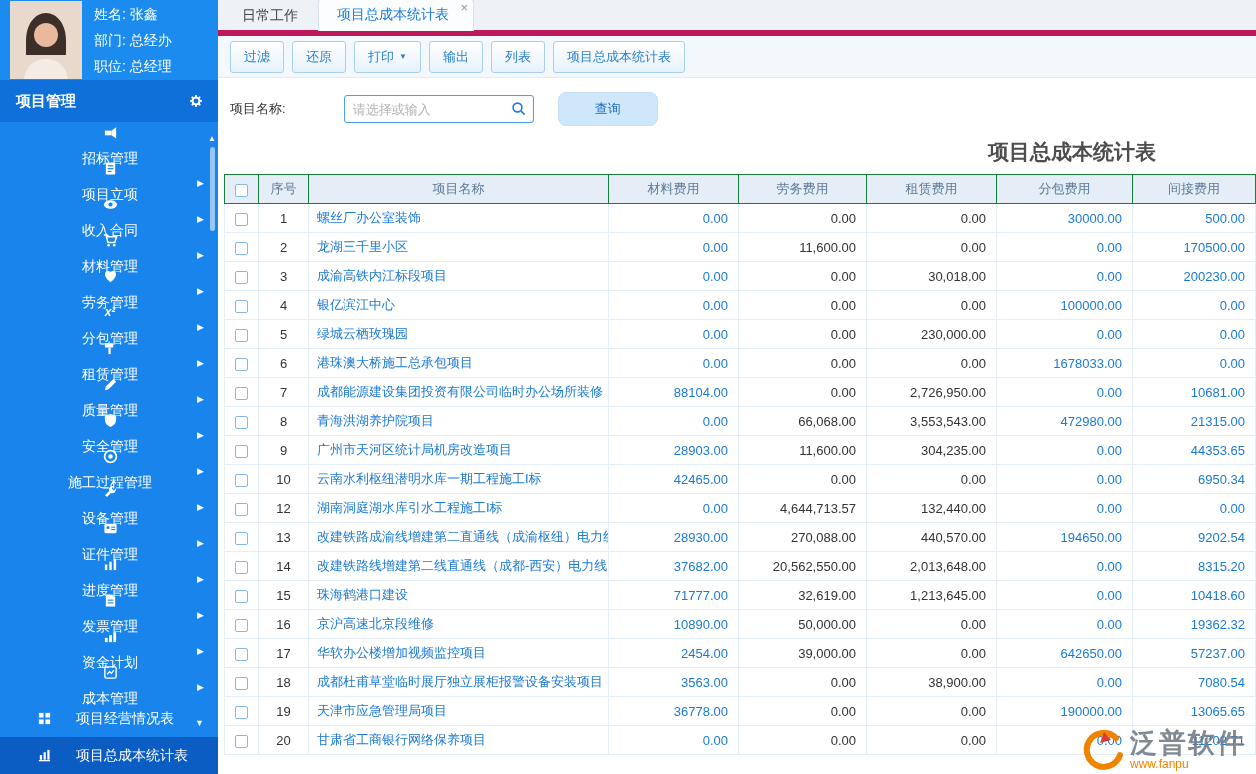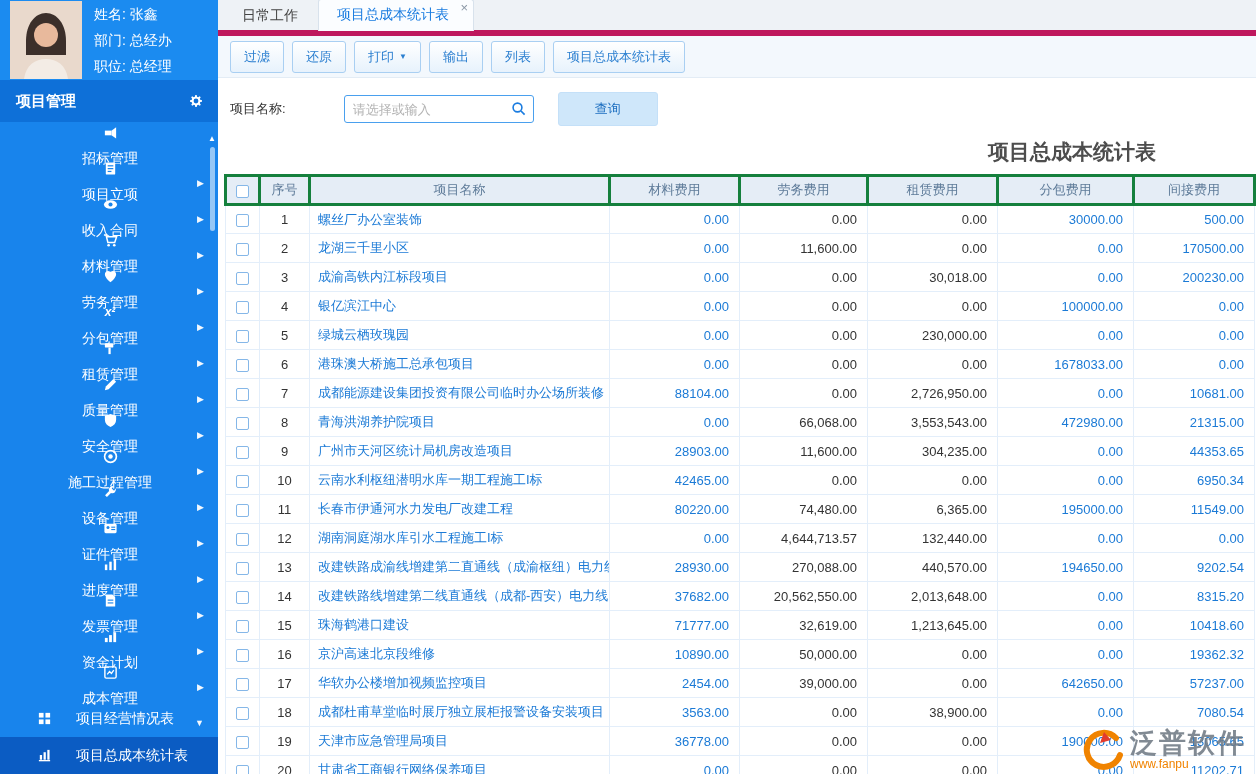--- a/index.html
+++ b/index.html
@@ -37,27 +37,27 @@
   .toolbar { height:42px; flex:none; background:#f3f8fd; display:flex; align-items:center; gap:8px; padding:0 12px; border-bottom:1px solid #e3ecf5; }
   .tbtn { border:1px solid #a9cff2; background:linear-gradient(#ffffff,#e7f2fc); color:#2b7fd0; font-size:13px; padding:6px 13px; border-radius:3px; cursor:pointer; font-family:inherit; display:flex; align-items:center; gap:5px; }
   .tbtn .caret { font-size:8px; }
 
   .filter-row { flex:none; display:flex; align-items:center; gap:10px; padding:14px 12px 10px; background:#fff; }
   .filter-label { font-size:13px; color:#333; }
   .input-wrap { position:relative;padding-left:48px; }
   .search-input { width:190px; height:28px; border:1px solid #4aa0ee; border-radius:3px; padding:0 28px 0 8px; font-size:13px; color:#333; outline:none; font-family:inherit; }
   .search-input::placeholder { color:#b3b3b3; }
   .mag { position:absolute; right:7px; top:6px; width:16px; height:16px; cursor:pointer; }
-  .query-btn { margin-left:14px; background:#cfe7fa; border:1px solid #c4e0f8; color:#1d6fc0; font-size:13px; padding:7px 36px; border-radius:3px; cursor:pointer; font-family:inherit; }
+  .query-btn { margin-left:14px; background:#cfe7fa; border:1px solid #c4e0f8; color:#1d6fc0; font-size:13px; padding:7px 36px; border-radius:8px; cursor:pointer; font-family:inherit; }
 
   .table-title { flex:none; text-align:right; padding:2px 100px 8px 0; font-size:21px; font-weight:bold; color:#4d4d4d; }
 
   .table-wrap { flex:1; overflow:hidden; padding-left:6px; }
   table { width:100%; border-collapse:collapse; table-layout:fixed; font-size:13px; }
-  th { background:#e5edf6; color:#5e7b99; font-weight:normal; height:29px; border:3px solid #15803d; text-align:center; }
+  th { background:#e5edf6; color:#5e7b99; font-weight:normal; height:29px; border:1px solid #15803d; text-align:center; }
   td { height:29px; border:1px solid #e3eefa; color:#333; }
   td.cell-center { text-align:center; }
   td.cell-name { text-align:left; padding-left:8px; white-space:nowrap; overflow:hidden; }
   .name-link { color:#1b7ad6; cursor:pointer; }
   td.num { text-align:right; padding-right:10px; white-space:nowrap; }
   td.num.link { color:#1b7ad6; cursor:pointer; }
   .checkbox { width:13px; height:13px; border:1px solid #85b7e8; border-radius:2px; background:#fff; display:inline-block; vertical-align:middle; cursor:pointer; }
 
   .watermark { position:absolute; right:10px; bottom:2px; display:flex; align-items:center; gap:6px; pointer-events:none; }
   .wm-logo svg { width:44px; height:44px; display:block; }
@@ -455,30 +455,20 @@
               <td class="cell-center">10</td>
               <td class="cell-name"><span class="name-link">云南水利枢纽潜明水库一期工程施工I标</span></td>
               <td class="num link">42465.00</td>
               <td class="num">0.00</td>
               <td class="num">0.00</td>
               <td class="num link">0.00</td>
               <td class="num link">6950.34</td>
             </tr>
             <tr>
               <td class="cell-center"><span class="checkbox"></span></td>
-              <td class="cell-center">11</td>
-              <td class="cell-name"><span class="name-link">长春市伊通河水力发电厂改建工程</span></td>
-              <td class="num link">80220.00</td>
-              <td class="num">74,480.00</td>
-              <td class="num">6,365.00</td>
-              <td class="num link">195000.00</td>
-              <td class="num link">11549.00</td>
-            </tr>
-            <tr>
-              <td class="cell-center"><span class="checkbox"></span></td>
               <td class="cell-center">12</td>
               <td class="cell-name"><span class="name-link">湖南洞庭湖水库引水工程施工I标</span></td>
               <td class="num link">0.00</td>
               <td class="num">4,644,713.57</td>
               <td class="num">132,440.00</td>
               <td class="num link">0.00</td>
               <td class="num link">0.00</td>
             </tr>
             <tr>
               <td class="cell-center"><span class="checkbox"></span></td>

